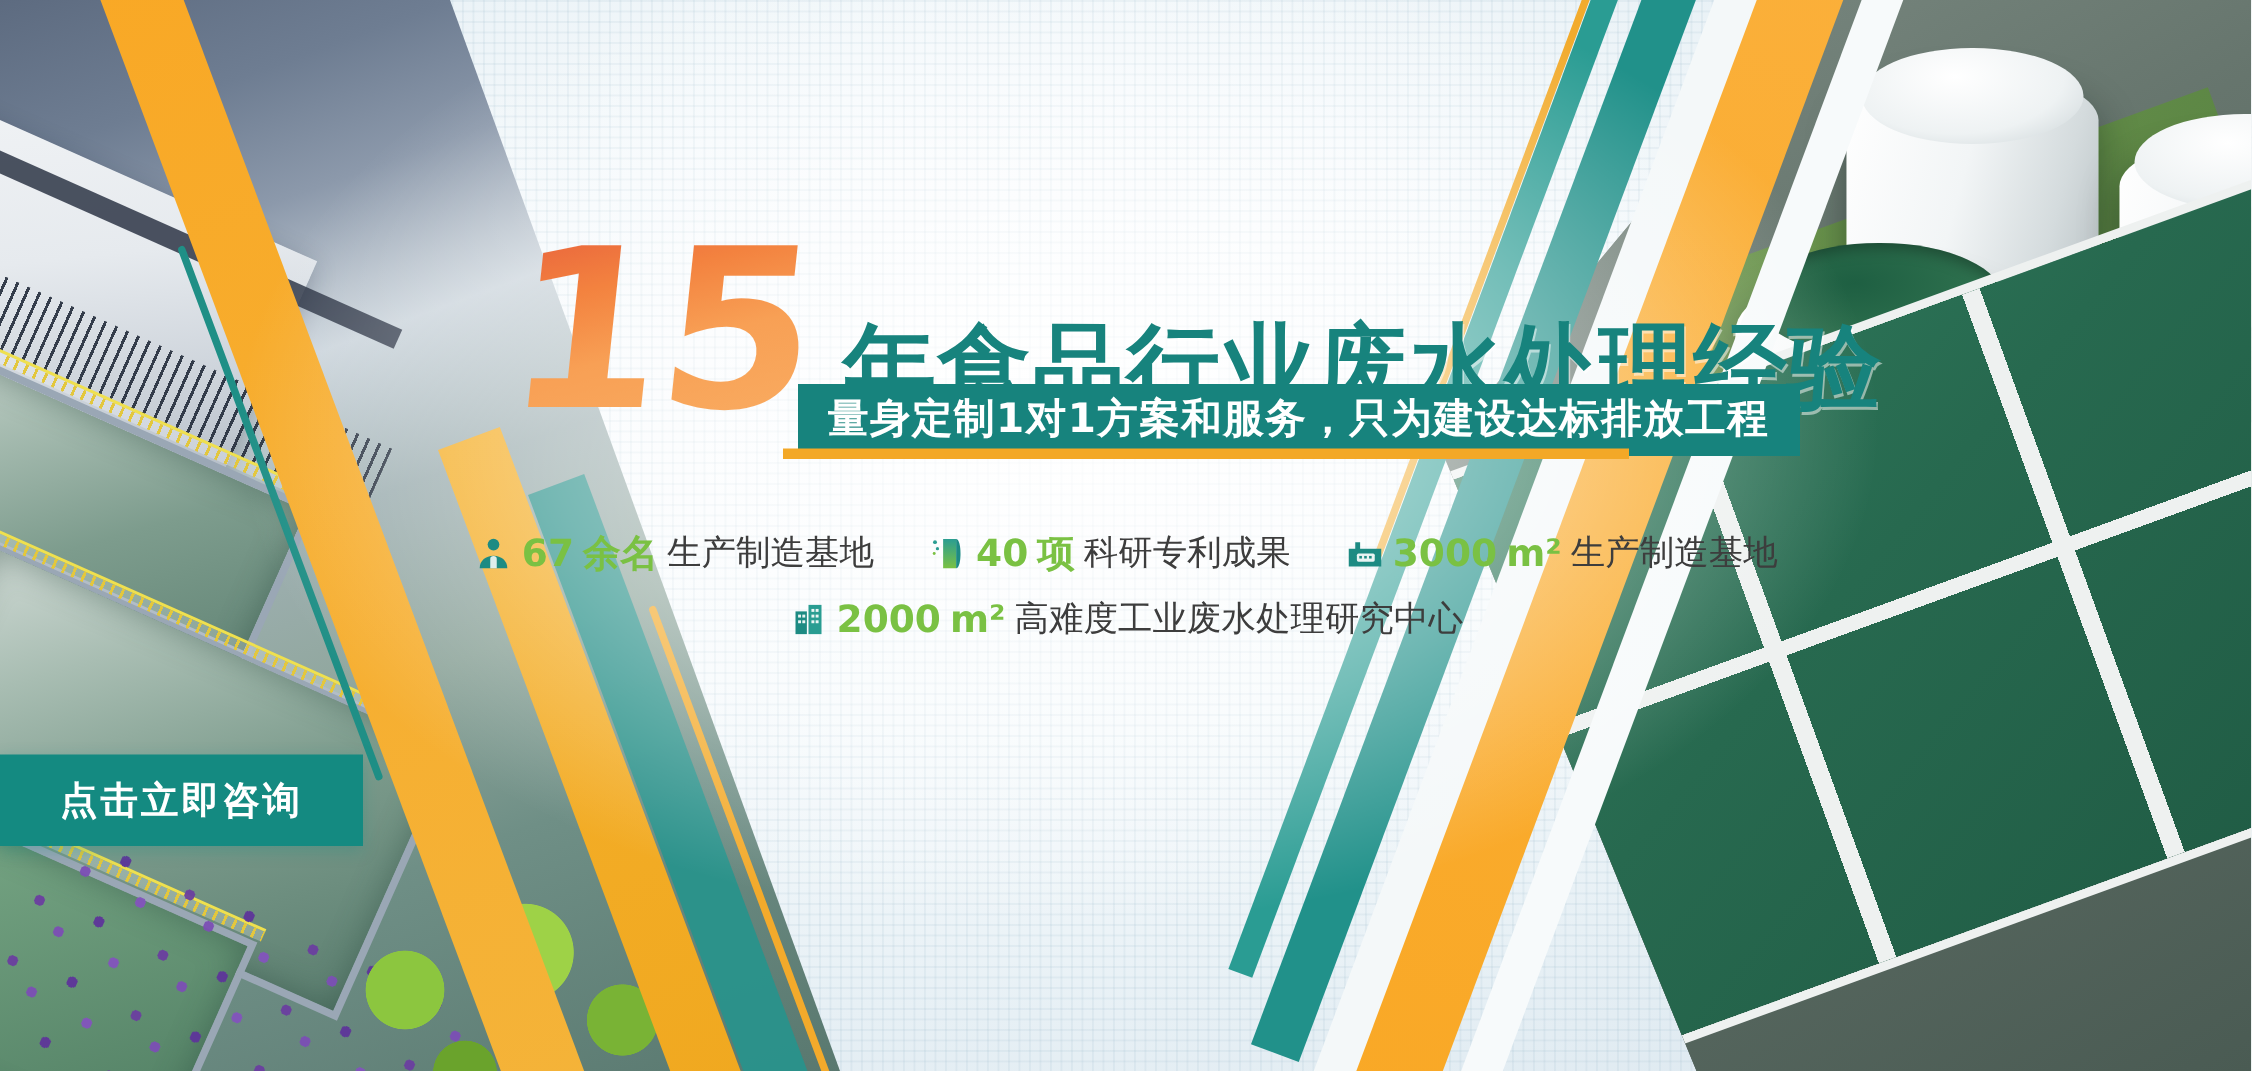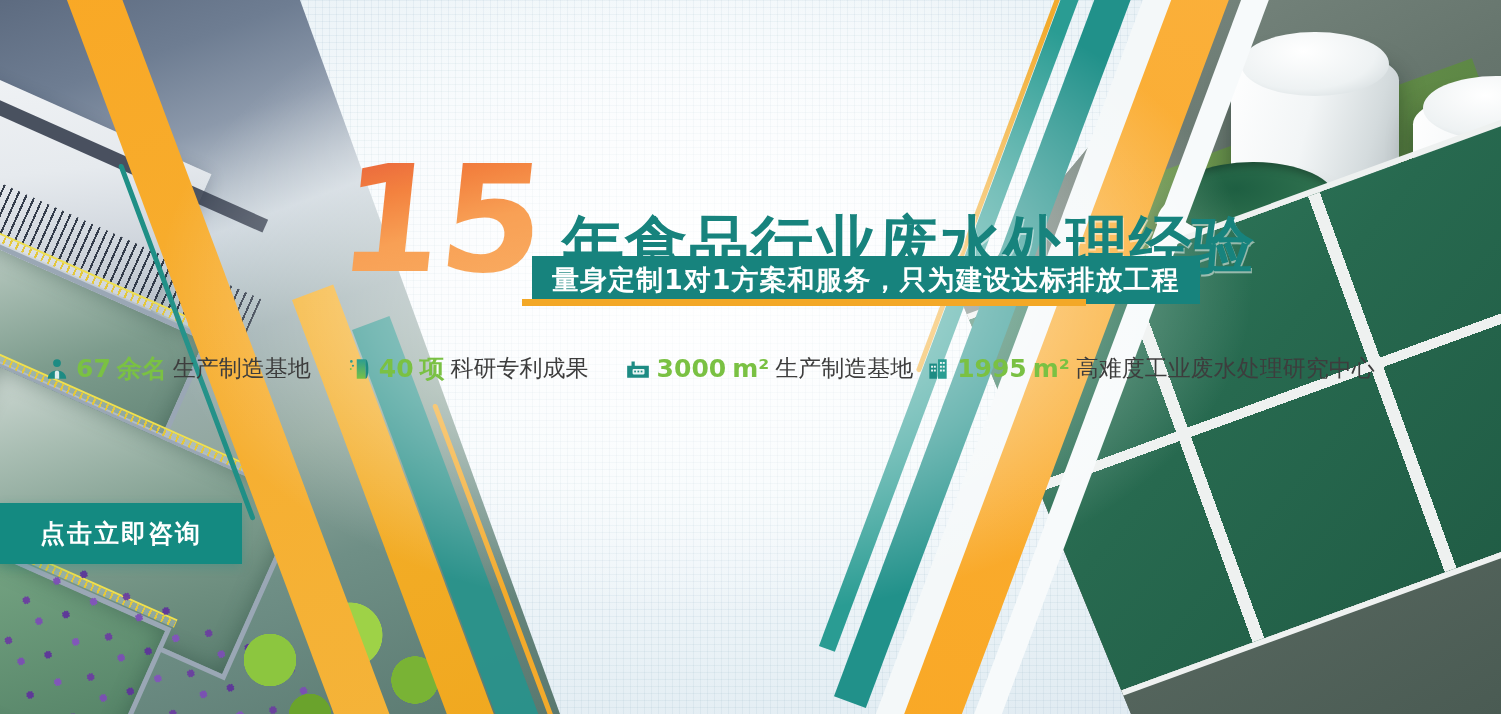--- a/index.html
+++ b/index.html
@@ -240,21 +240,21 @@
     font-family:"DejaVu Sans","Liberation Sans",sans-serif;
     position:relative;
   }
   .sub-underline{
     position:absolute; left:522px; top:299px; width:564px; height:7px;
     background:#f3a827;
   }
 
   .features{
     position:absolute; left:0; right:0; top:352px;
-    display:flex; flex-direction:row; align-items:center; gap:12px;padding-left:44px;
+    display:flex; flex-direction:column; align-items:center; gap:12px;
   }
   .feat-row{ display:flex; align-items:center; gap:36px; }
   .feat{
     display:flex; align-items:center; gap:6px;
     font-size:23px; color:#3d3d3d; white-space:nowrap;
     font-family:"DejaVu Sans","Liberation Sans",sans-serif;
   }
   .feat .num{ color:#7ac143; font-weight:bold; font-size:25px; }
   .feat .ico{ display:inline-flex; width:26px; height:26px; }
   .feat .ico svg{ width:100%; height:100%; }
@@ -405,21 +405,21 @@
               <rect x="5.6" y="12.5" width="1.8" height="1.8" fill="#fff" opacity=".9"></rect>
               <rect x="8.2" y="12.5" width="1.8" height="1.8" fill="#fff" opacity=".9"></rect>
               <rect x="13.8" y="5.5" width="1.8" height="1.8" fill="#fff" opacity=".9"></rect>
               <rect x="16.4" y="5.5" width="1.8" height="1.8" fill="#fff" opacity=".9"></rect>
               <rect x="13.8" y="9" width="1.8" height="1.8" fill="#fff" opacity=".9"></rect>
               <rect x="16.4" y="9" width="1.8" height="1.8" fill="#fff" opacity=".9"></rect>
               <rect x="13.8" y="12.5" width="1.8" height="1.8" fill="#fff" opacity=".9"></rect>
               <rect x="16.4" y="12.5" width="1.8" height="1.8" fill="#fff" opacity=".9"></rect>
             </svg>
           </span>
-          <span class="num">1995</span>
+          <span class="num">2000</span>
           <span class="num">m²</span>
           <span>高难度工业废水处理研究中心</span>
         </div>
       </div>
 
     </div>
 
     <div class="cta-wrap">
       <button class="cta">点击立即咨询</button>
     </div>

